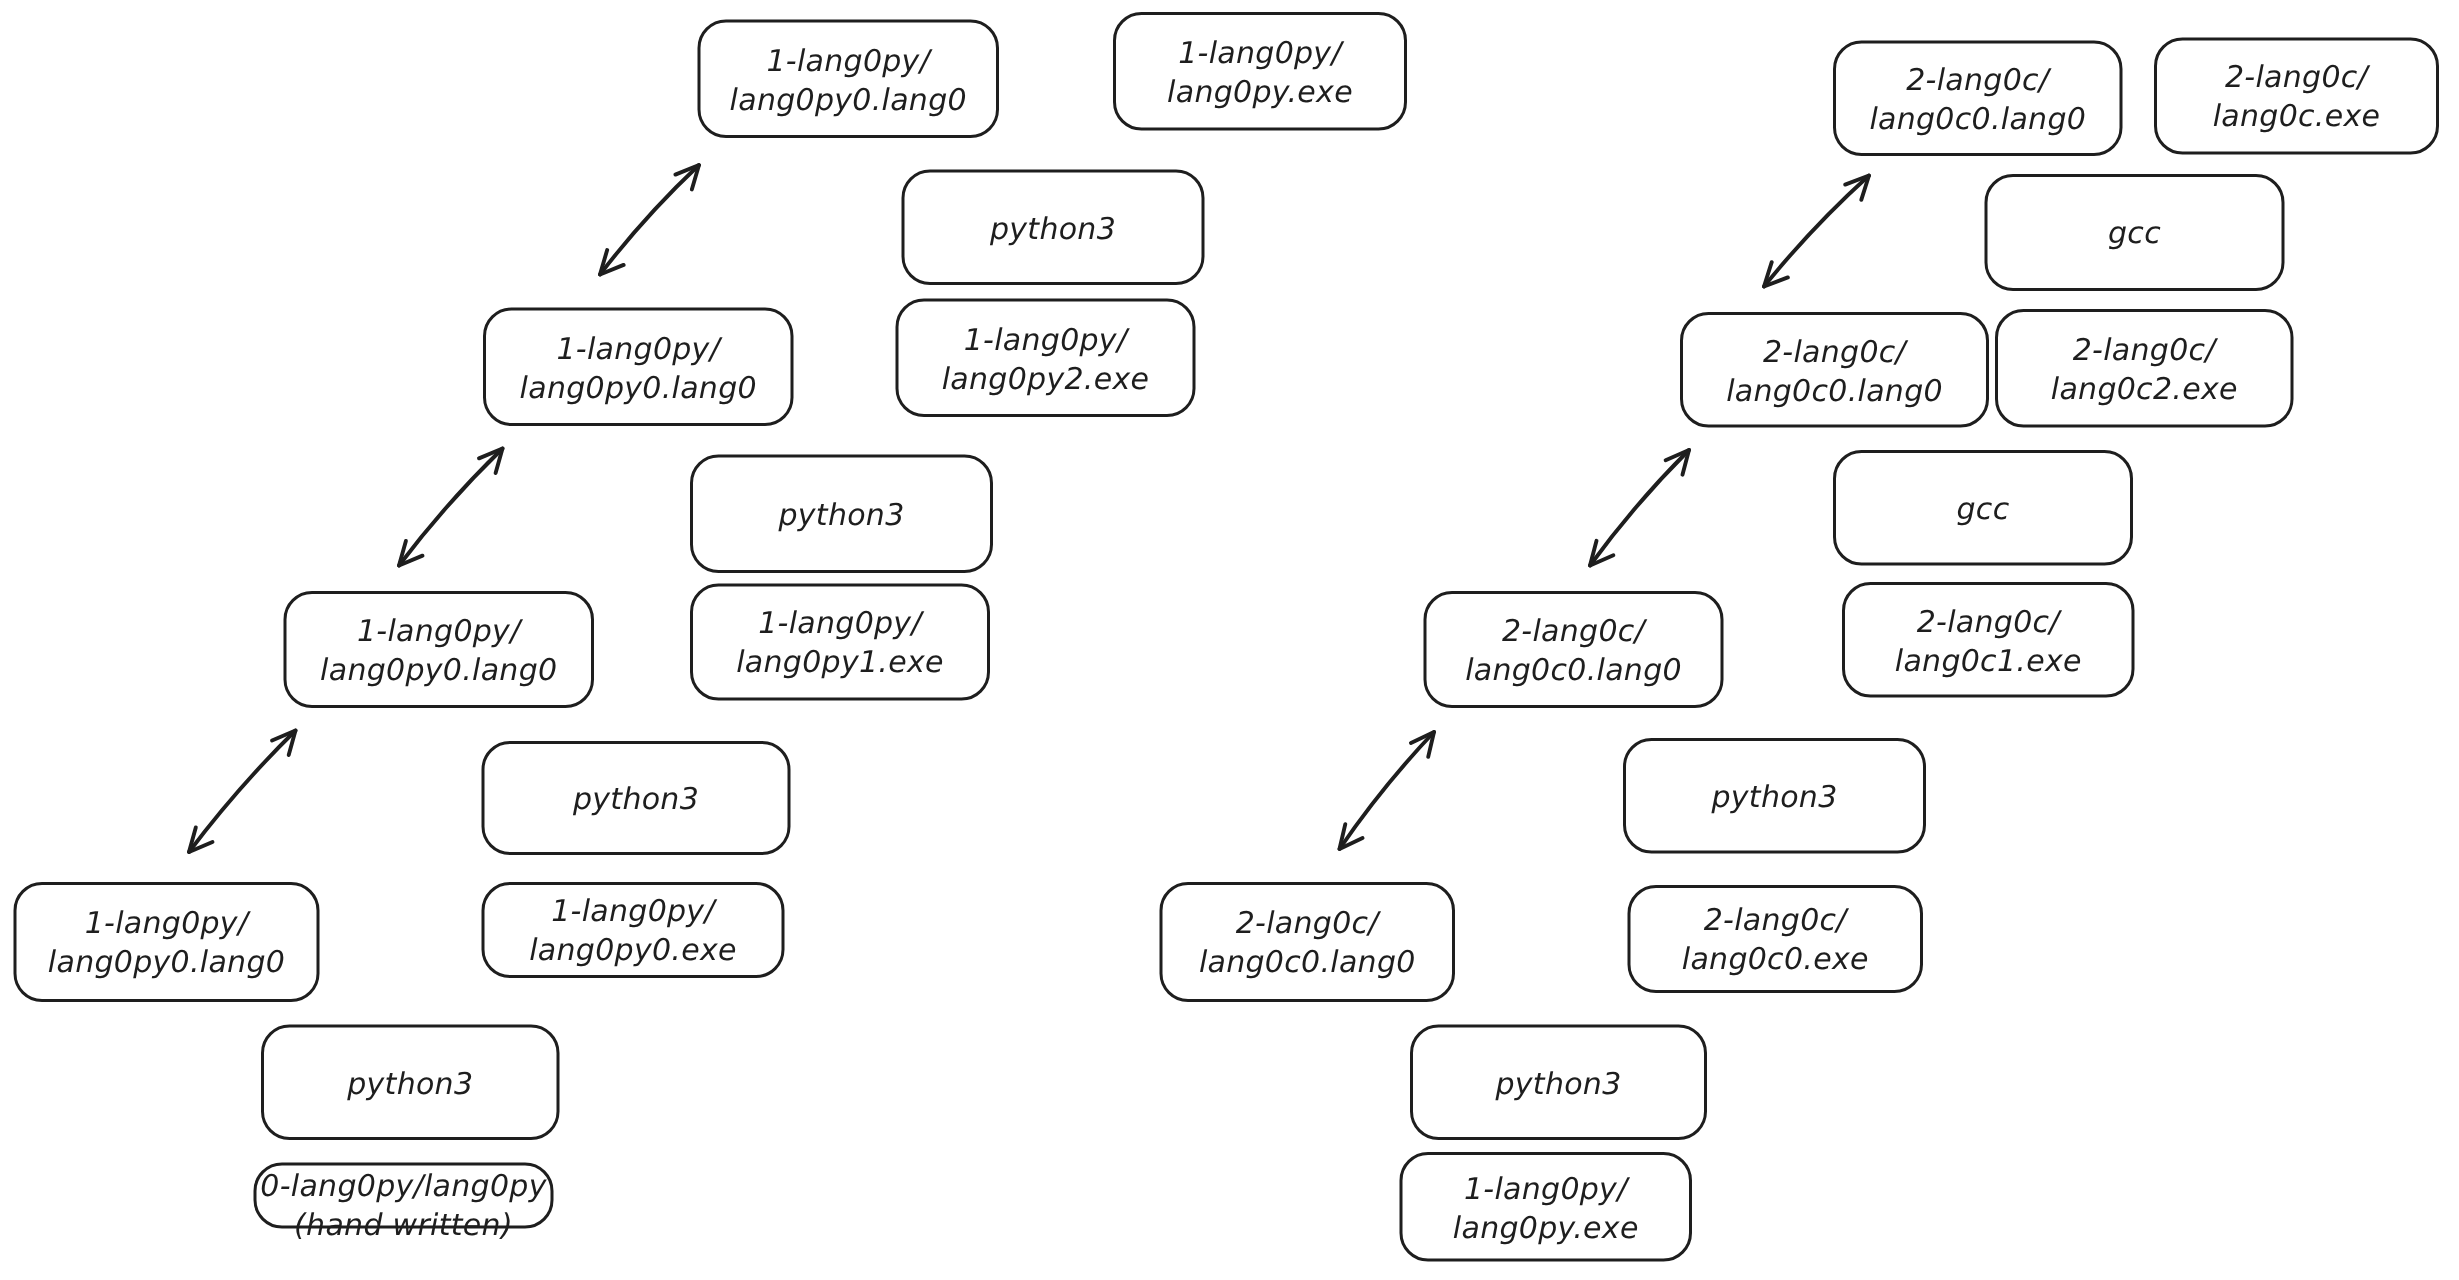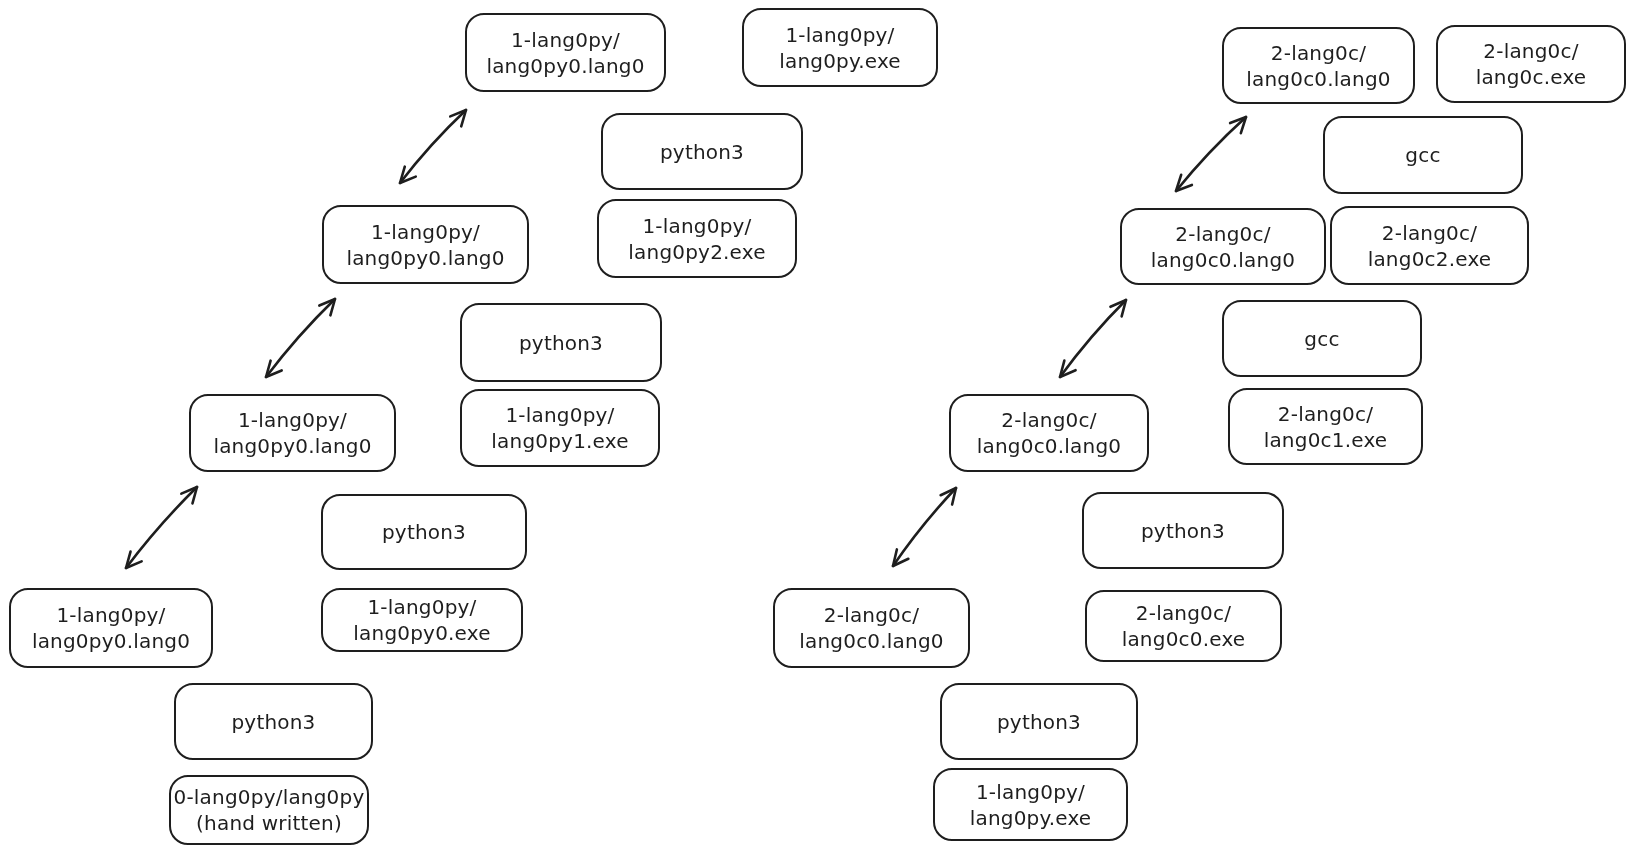--- a/index.html
+++ b/index.html
@@ -8,20 +8,21 @@
     height: 853px;
     position: relative;
     overflow: hidden;
     background: #ffffff;
     font-family: "DejaVu Sans", "Liberation Sans", sans-serif;
     color: #1e1e1e;
   }
   #canvas {
     position: absolute;
     inset: 0;
+    font-style: italic;
   }
   #arrows-layer {
     position: absolute;
     left: 0;
     top: 0;
     pointer-events: none;
   }
   #arrows-layer path {
     stroke: var(--stroke, #1e1e1e);
     stroke-width: 2.6;
@@ -121,21 +122,21 @@
         <span class="line">1-lang0py/</span>
         <span class="line">lang0py0.exe</span>
       </div>
       <div class="node" style="left: 9px; top: 588px; width: 204px; height: 80px;">
         <span class="line">1-lang0py/</span>
         <span class="line">lang0py0.lang0</span>
       </div>
       <div class="node" style="left: 174px; top: 683px; width: 199px; height: 77px;">
         <span class="line">python3</span>
       </div>
-      <div class="node" style="left: 169px; top: 775px; width: 200px; height: 70px;">
+      <div class="node" style="left: 169px; top: 775px; width: 200px; height: 44px; justify-content: space-between;">
         <span class="line">0-lang0py/lang0py</span>
         <span class="line">(hand written)</span>
       </div>
       <div class="node" style="left: 1222px; top: 27px; width: 193px; height: 77px;">
         <span class="line">2-lang0c/</span>
         <span class="line">lang0c0.lang0</span>
       </div>
       <div class="node" style="left: 1436px; top: 25px; width: 190px; height: 78px;">
         <span class="line">2-lang0c/</span>
         <span class="line">lang0c.exe</span>

